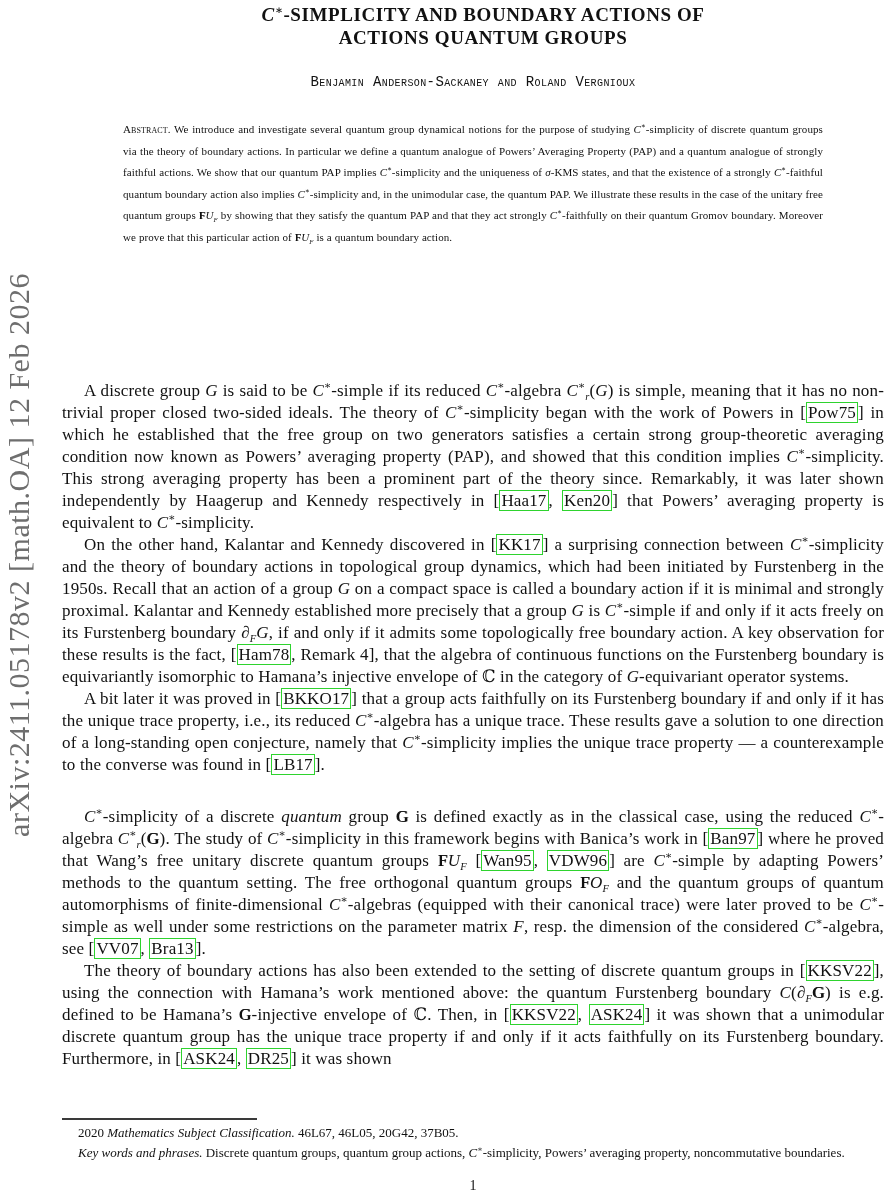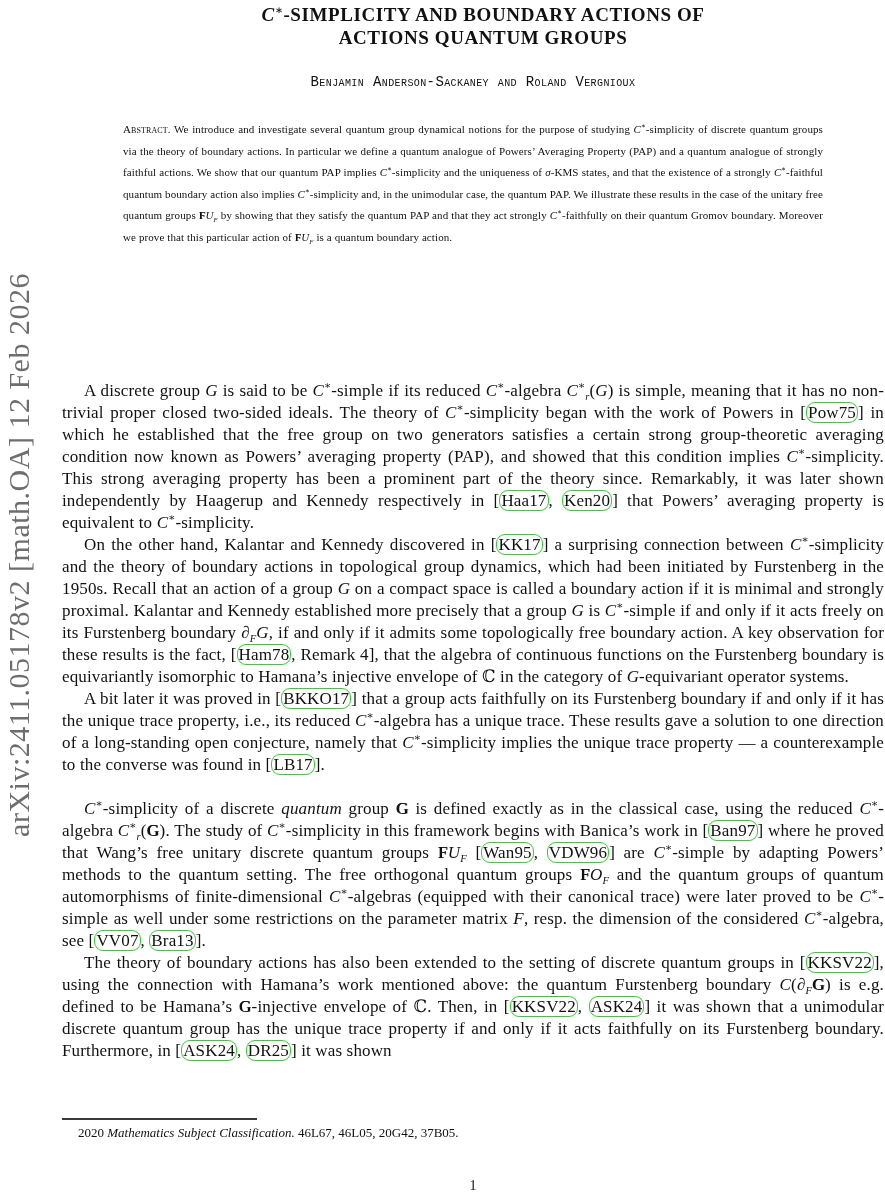--- a/index.html
+++ b/index.html
@@ -59,21 +59,21 @@
   }
   .body-text {
     position: absolute;
     top: 380px; left: 62px; width: 822px;
     font-size: 17px;
     line-height: 22px;
     text-align: justify;
     letter-spacing: 0.15px;
   }
   .body-text p { margin: 0; text-indent: 22px; }
-  .body-text p.gap-before { margin-top: 22px; }
+  .body-text p.gap-before { margin-top: 30px; }
   .footnote-rule {
     position: absolute;
     top: 1118px; left: 62px; width: 195px;
     border-top: 2px solid #3a3a3a;
   }
   .footnotes {
     position: absolute;
     top: 1123px; left: 62px; width: 822px;
     font-size: 13px;
     line-height: 19.5px;
@@ -87,21 +87,21 @@
     font-size: 14px;
   }
   
   .i  { font-style: italic; }
   .sc { font-variant: small-caps; }
   .sup { font-size: 62%; vertical-align: super; line-height: 0; }
   .sub { font-size: 62%; vertical-align: sub; font-style: italic; line-height: 0; }
   .cite {
     border: 1.5px solid var(--cite, #2ed32e);
     padding: 0 1px;
-    border-radius: 9px;
+    border-radius: 0;
   }
   .bb { text-shadow: 0.055em 0 0 currentColor; letter-spacing: 0.04em; }
 </style>
 </head>
 <body>
 
 <div class="page">
 
   <div class="watermark">arXiv:2411.05178v2  [math.OA]  12 Feb 2026</div>
 
@@ -120,17 +120,18 @@
     <p><span>On the other hand, Kalantar and Kennedy discovered in [</span><span class="cite">KK17</span><span>] a surprising connection between </span><span class="i">C</span><span class="sup">∗</span><span>-simplicity and the theory of boundary actions in topological group dynamics, which had been initiated by Furstenberg in the 1950s. Recall that an action of a group </span><span class="i">G</span><span> on a compact space is called a boundary action if it is minimal and strongly proximal. Kalantar and Kennedy established more precisely that a group </span><span class="i">G</span><span> is </span><span class="i">C</span><span class="sup">∗</span><span>-simple if and only if it acts freely on its Furstenberg boundary </span><span class="i">∂</span><span class="sub">F</span><span class="i">G</span><span>, if and only if it admits some topologically free boundary action. A key observation for these results is the fact, [</span><span class="cite">Ham78</span><span>, Remark 4], that the algebra of continuous functions on the Furstenberg boundary is equivariantly isomorphic to Hamana’s injective envelope of ℂ in the category of </span><span class="i">G</span><span>-equivariant operator systems.</span></p>
     <p><span>A bit later it was proved in [</span><span class="cite">BKKO17</span><span>] that a group acts faithfully on its Furstenberg boundary if and only if it has the unique trace property, i.e., its reduced </span><span class="i">C</span><span class="sup">∗</span><span>-algebra has a unique trace. These results gave a solution to one direction of a long-standing open conjecture, namely that </span><span class="i">C</span><span class="sup">∗</span><span>-simplicity implies the unique trace property — a counterexample to the converse was found in [</span><span class="cite">LB17</span><span>].</span></p>
     <p class="gap-before"><span class="i">C</span><span class="sup">∗</span><span>-simplicity of a discrete </span><span class="i">quantum</span><span> group </span><span class="bb">G</span><span> is defined exactly as in the classical case, using the reduced </span><span class="i">C</span><span class="sup">∗</span><span>-algebra </span><span class="i">C</span><span class="sup">∗</span><span class="sub">r</span><span>(</span><span class="bb">G</span><span>). The study of </span><span class="i">C</span><span class="sup">∗</span><span>-simplicity in this framework begins with Banica’s work in [</span><span class="cite">Ban97</span><span>] where he proved that Wang’s free unitary discrete quantum groups </span><span class="bb">F</span><span class="i">U</span><span class="sub">F</span><span> [</span><span class="cite">Wan95</span><span>, </span><span class="cite">VDW96</span><span>] are </span><span class="i">C</span><span class="sup">∗</span><span>-simple by adapting Powers’ methods to the quantum setting. The free orthogonal quantum groups </span><span class="bb">F</span><span class="i">O</span><span class="sub">F</span><span> and the quantum groups of quantum automorphisms of finite-dimensional </span><span class="i">C</span><span class="sup">∗</span><span>-algebras (equipped with their canonical trace) were later proved to be </span><span class="i">C</span><span class="sup">∗</span><span>-simple as well under some restrictions on the parameter matrix </span><span class="i">F</span><span>, resp. the dimension of the considered </span><span class="i">C</span><span class="sup">∗</span><span>-algebra, see [</span><span class="cite">VV07</span><span>, </span><span class="cite">Bra13</span><span>].</span></p>
     <p><span>The theory of boundary actions has also been extended to the setting of discrete quantum groups in [</span><span class="cite">KKSV22</span><span>], using the connection with Hamana’s work mentioned above: the quantum Furstenberg boundary </span><span class="i">C</span><span>(</span><span class="i">∂</span><span class="sub">F</span><span class="bb">G</span><span>) is e.g. defined to be Hamana’s </span><span class="bb">G</span><span>-injective envelope of ℂ. Then, in [</span><span class="cite">KKSV22</span><span>, </span><span class="cite">ASK24</span><span>] it was shown that a unimodular discrete quantum group has the unique trace property if and only if it acts faithfully on its Furstenberg boundary. Furthermore, in [</span><span class="cite">ASK24</span><span>, </span><span class="cite">DR25</span><span>] it was shown</span></p>
   </div>
 
   <div class="footnote-rule"></div>
 
   <div class="footnotes">
     <p><span>2020 </span><span class="i">Mathematics Subject Classification.</span><span> 46L67, 46L05, 20G42, 37B05.</span></p>
+    <p><span class="i">Key words and phrases.</span><span> Discrete quantum groups, quantum group actions, </span><span class="i">C</span><span class="sup">∗</span><span>-simplicity, Powers’ averaging property, noncommutative boundaries.</span></p>
   </div>
 
   <div class="page-number">1</div>
 
 </div>
 
 </body></html>

